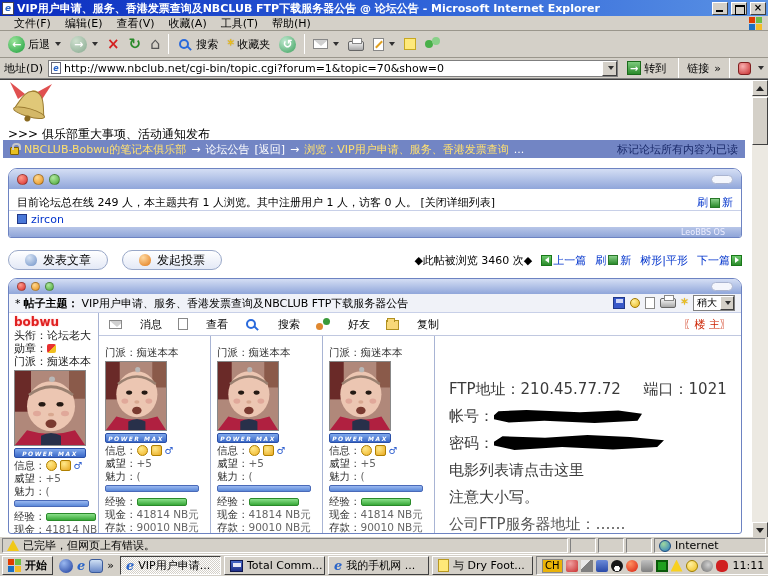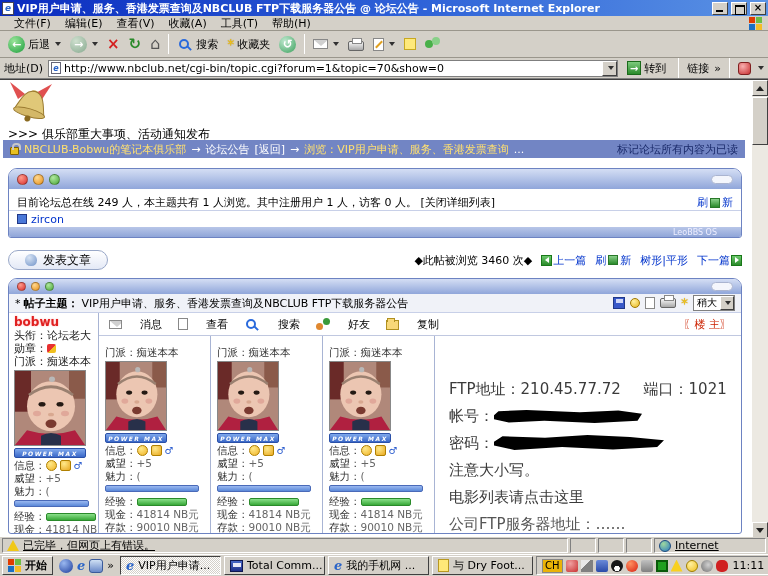--- a/index.html
+++ b/index.html
@@ -84,21 +84,21 @@
 .p2 .lights i { width:9px; height:9px; }
 .lt-r { background:radial-gradient(circle at 35% 30%,#ff9a8a,#d83030); }
 .lt-y { background:radial-gradient(circle at 35% 30%,#ffd890,#e8921c); }
 .lt-g { background:radial-gradient(circle at 35% 30%,#b0e8a0,#4aa838); }
 .pill { margin-left:auto; width:22px; height:9px; background:#f4f6fc; border:1px solid #aab4d0; border-radius:5px; }
 .row1 { height:22px; border-bottom:1px solid #c8d0e8; display:flex; align-items:flex-end; padding:0 8px; font-size:11px; }
 .refresh-link { margin-left:auto; color:#0033cc; display:flex; align-items:center; gap:1px; }
 .minisq { width:10px; height:10px; background:linear-gradient(#8ad08a,#2a8a2a); border:1px solid #287828; display:inline-block; margin:0 1px; }
 .row2 { height:16px; display:flex; align-items:center; gap:4px; padding:0 8px; font-size:11px; color:#0033cc; }
 .usr-ico { width:10px; height:10px; background:#4a78d8; border:1px solid #203888; }
-.lb-foot { height:10px; background:linear-gradient(#b8c6e8,#8fa5d8); display:flex; justify-content:flex-end; align-items:center; padding:0 24px; font-size:8px; color:#eef;text-align:right; }
+.lb-foot { height:10px; background:linear-gradient(#b8c6e8,#8fa5d8); display:flex; justify-content:flex-end; align-items:center; padding:0 16px; font-size:8px; color:#eef;text-align:right; }
 
 .actions { position:absolute; left:8px; top:168px; width:734px; height:24px; display:flex; align-items:center; }
 .pillbtn { height:20px; border:1px solid #99a8c8; border-radius:10px; background:linear-gradient(#ffffff,#e4e9f6); display:flex; align-items:center; gap:6px; padding:0 16px; font-size:12px; margin-right:14px; }
 .apple { width:12px; height:12px; border-radius:50% 50% 46% 46%; }
 .apple.blue { background:radial-gradient(circle at 35% 30%,#d8e4f4,#6f92c8); }
 .apple.orange { background:radial-gradient(circle at 35% 30%,#ffd9a0,#e07818); }
 .act-right { margin-left:auto; display:flex; align-items:center; gap:9px; font-size:11px; }
 .views { color:#000; }
 .blue-link { color:#0033cc; display:flex; align-items:center; gap:1px; }
 .gsq { width:11px; height:11px; background:linear-gradient(#6cc86c,#2a8a2a); border:1px solid #187818; display:inline-flex; align-items:center; justify-content:center; }
@@ -156,21 +156,21 @@
 .clipline { color:#555; }
 
 .vscroll { position:absolute; right:0; top:0; width:16px; height:458px; background:#ece9e2; }
 .sbtn { position:absolute; left:0; width:16px; height:16px; background:#d4d0c8; border:1px solid; border-color:#fff #404040 #404040 #fff; display:flex; align-items:center; justify-content:center; }
 .sbtn.up { top:0; } .sbtn.down { bottom:0; }
 .tri-up { width:0; height:0; border-left:4px solid transparent; border-right:4px solid transparent; border-bottom:5px solid #202020; }
 .tri-dn { width:0; height:0; border-left:4px solid transparent; border-right:4px solid transparent; border-top:5px solid #202020; }
 .sthumb { position:absolute; left:0; top:17px; width:16px; height:48px; background:#d4d0c8; border:1px solid; border-color:#fff #404040 #404040 #fff; }
 
 
-.statusbar { height:17px; background:#d4d0c8; display:flex; gap:2px; padding:1px 2px;text-decoration:underline; }
+.statusbar { height:17px; background:#d4d0c8; display:flex; gap:2px; padding:1px 2px; }
 .pane { border:1px solid; border-color:#808080 #fff #fff #808080; display:flex; align-items:center; padding:0 4px; gap:4px; font-size:11px; white-space:nowrap; overflow:hidden; }
 .pane.mainp { flex:1; }
 .pane.tiny { width:26px; flex:none; }
 .pane.inet { width:112px; flex:none; }
 .warn { width:0; height:0; border-left:6px solid transparent; border-right:6px solid transparent; border-bottom:11px solid #f0c818; }
 .globe { width:12px; height:12px; border-radius:50%; background:radial-gradient(circle at 35% 30%,#9fd89f,#2a7ac0); border:1px solid #1a4a80; }
 
 
 .taskbar { height:22px; background:#d4d0c8; border-top:1px solid #fff; display:flex; align-items:center; gap:3px; padding:0 2px; }
 .tbtn { height:19px; background:#d4d0c8; border:1px solid; border-color:#fff #404040 #404040 #fff; display:flex; align-items:center; gap:4px; padding:0 5px; font-size:11px; white-space:nowrap; overflow:hidden; }
@@ -359,20 +359,24 @@
       <div class="lb-foot">
         <span>LeoBBS OS</span>
       </div>
     </div>
 
     <div class="actions">
       <span class="pillbtn">
         <span class="apple blue"></span>
         <span>发表文章</span>
       </span>
+      <span class="pillbtn">
+        <span class="apple orange"></span>
+        <span>发起投票</span>
+      </span>
       <span class="act-right">
         <span class="views">◆此帖被浏览 3460 次◆</span>
         <span class="blue-link">
           <span class="gsq">
               <i class="tl"></i>
             </span>
           <span>上一篇</span>
         </span>
         <span class="blue-link">
           <span>刷</span>
@@ -579,22 +583,22 @@
               <div>
                 <span class="seg"><span>FTP地址：</span><span>210.45.77.72</span></span>
                 <span><span>端口：</span><span>1021</span></span>
               </div>
               <div>
                 <span>帐号：</span><span class="scrib s1"></span>
               </div>
               <div>
                 <span>密码：</span><span class="scrib s2"></span>
               </div>
+              <div>电影列表请点击这里</div>
               <div>注意大小写。</div>
-              <div>电影列表请点击这里</div>
               <div class="clipline">公司FTP服务器地址：……</div>
             </div>
 
           </div>
         </div>
       </div>
     </div>
 
     <div class="vscroll">
       <span class="sbtn up">

